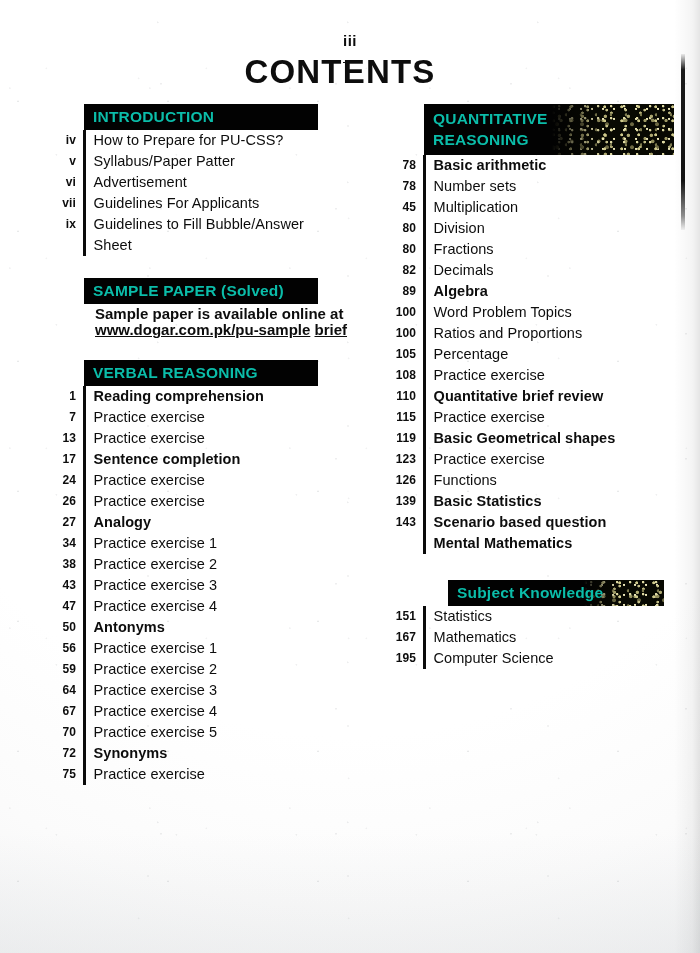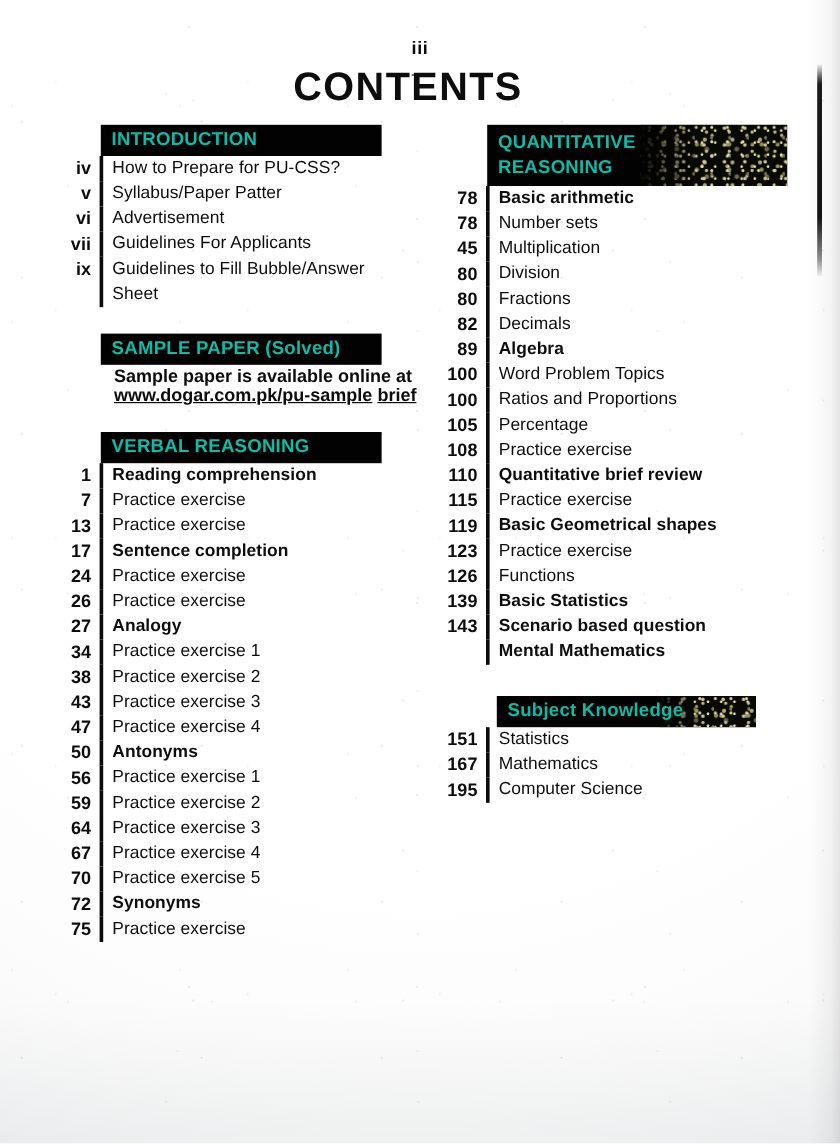--- a/index.html
+++ b/index.html
@@ -88,21 +88,21 @@
     letter-spacing: 1.2px;
     font-family: "Liberation Sans", sans-serif;
   }
 
   
   .column {
     position: absolute;
     top: 104px;
   }
   #col-left  { left: 46px;  width: 272px; }
-  #col-right { left: 366px; width: 290px; }
+  #col-right { left: 384px; width: 290px; }
 
   
   .section { margin-bottom: 12px; }
 
   
   .bar {
     position: relative;
     background: #0b0b0b;
     color: #14b8a6;
     font-size: 15.5px;
@@ -153,21 +153,21 @@
   .entries { margin-top: 0; }
   .row {
     display: flex;
     align-items: flex-start;
     line-height: 21px;
     min-height: 21px;
   }
   .num {
     flex: 0 0 auto;
     text-align: right;
-    font-size: 15px;
+    font-size: 12px;
     font-weight: 700;
     padding-right: 7px;
     letter-spacing: .1px;
     white-space: nowrap;
   }
   #col-left  .num { width: 30px; }
   #col-right .num { width: 32px; }
 
   .rule {
     flex: 0 0 auto;
@@ -194,21 +194,21 @@
     line-height: 16px;
     padding: 2px 0 0 9px;
     margin-left: 38px;
   }
   .note .u  { text-decoration: underline; text-underline-offset: 1px; }
   .note-line { white-space: nowrap; }
 
   
   #col-left .bar  { margin-left: 38px; width: 234px; }
   #col-right #bar-quant   { margin-left: 40px; width: 250px; }
-  #col-right #bar-subject { margin-left: 48px; width: 216px; }
+  #col-right #bar-subject { margin-left: 64px; width: 216px; }
   .spacer-10 { height: 10px; }
   .spacer-14 { height: 14px; }
 </style>
 </head>
 <body>
 
 <div id="page">
   <div id="scan-noise"></div>
   <div id="edge-shadow-right"></div>
   <div id="edge-shadow-bottom"></div>

